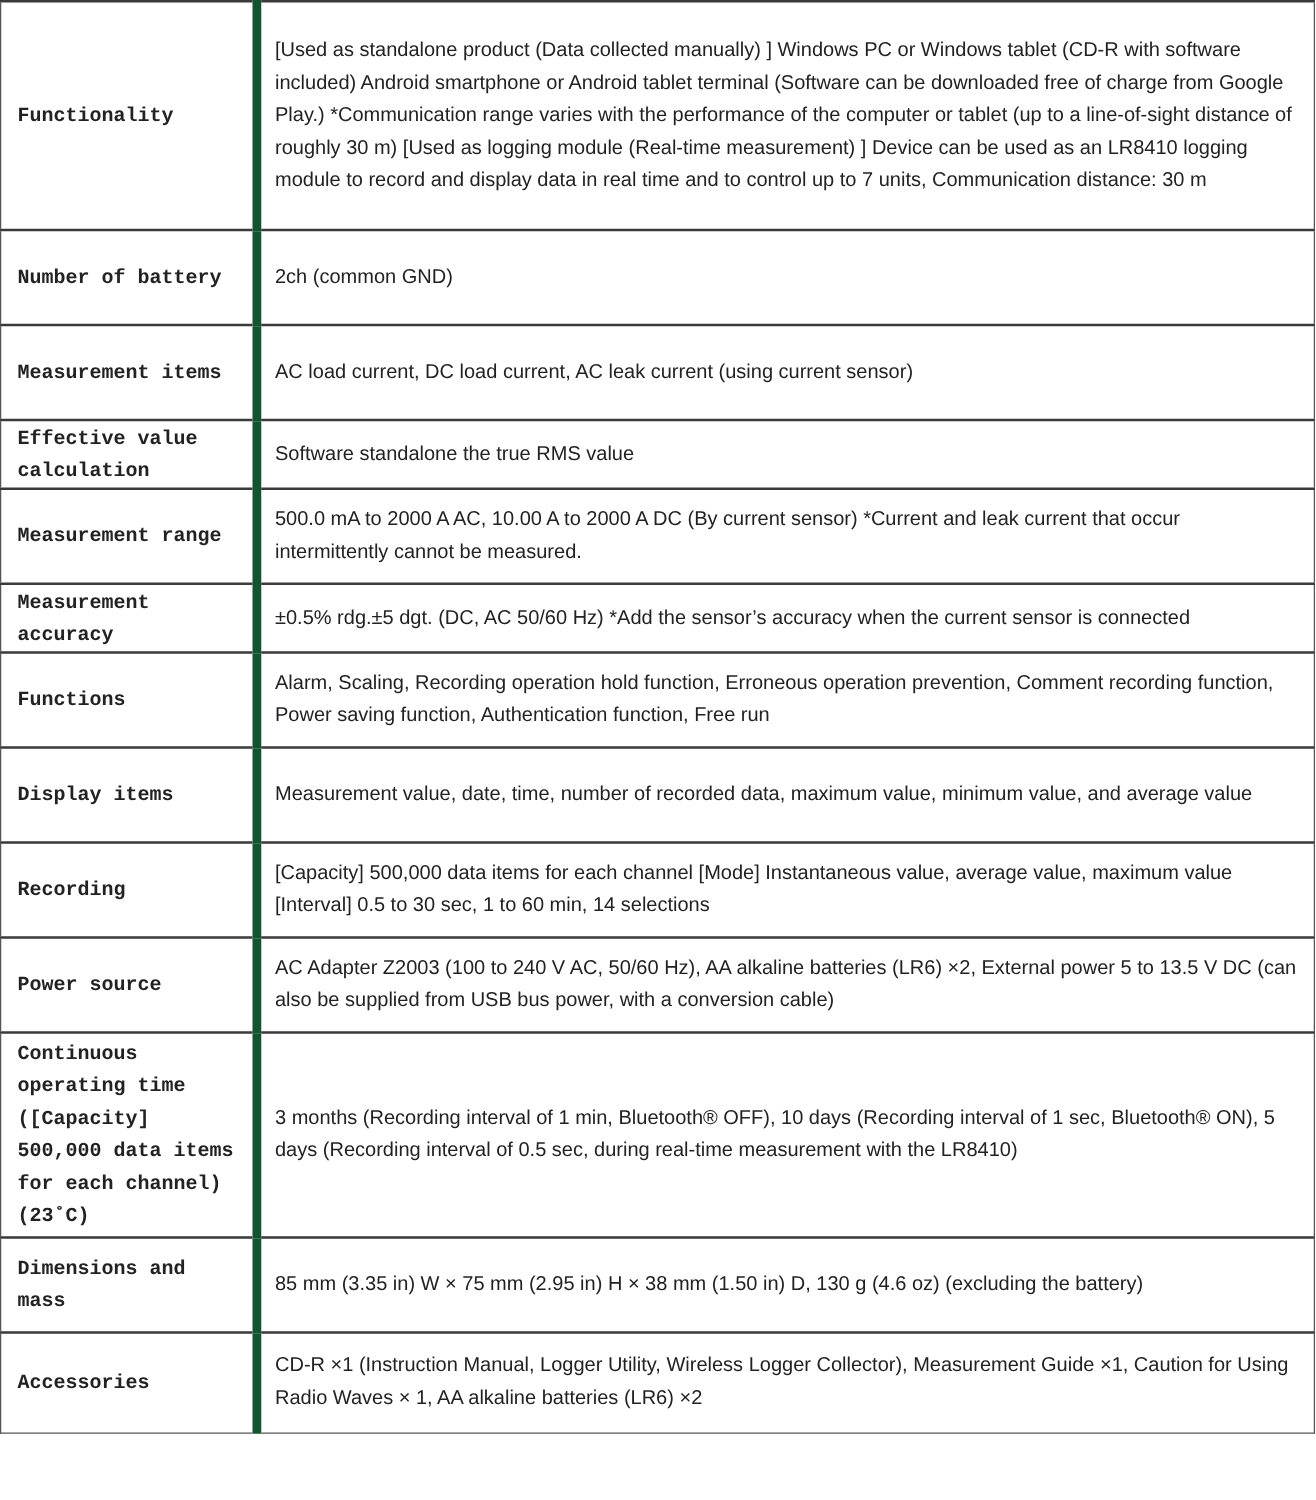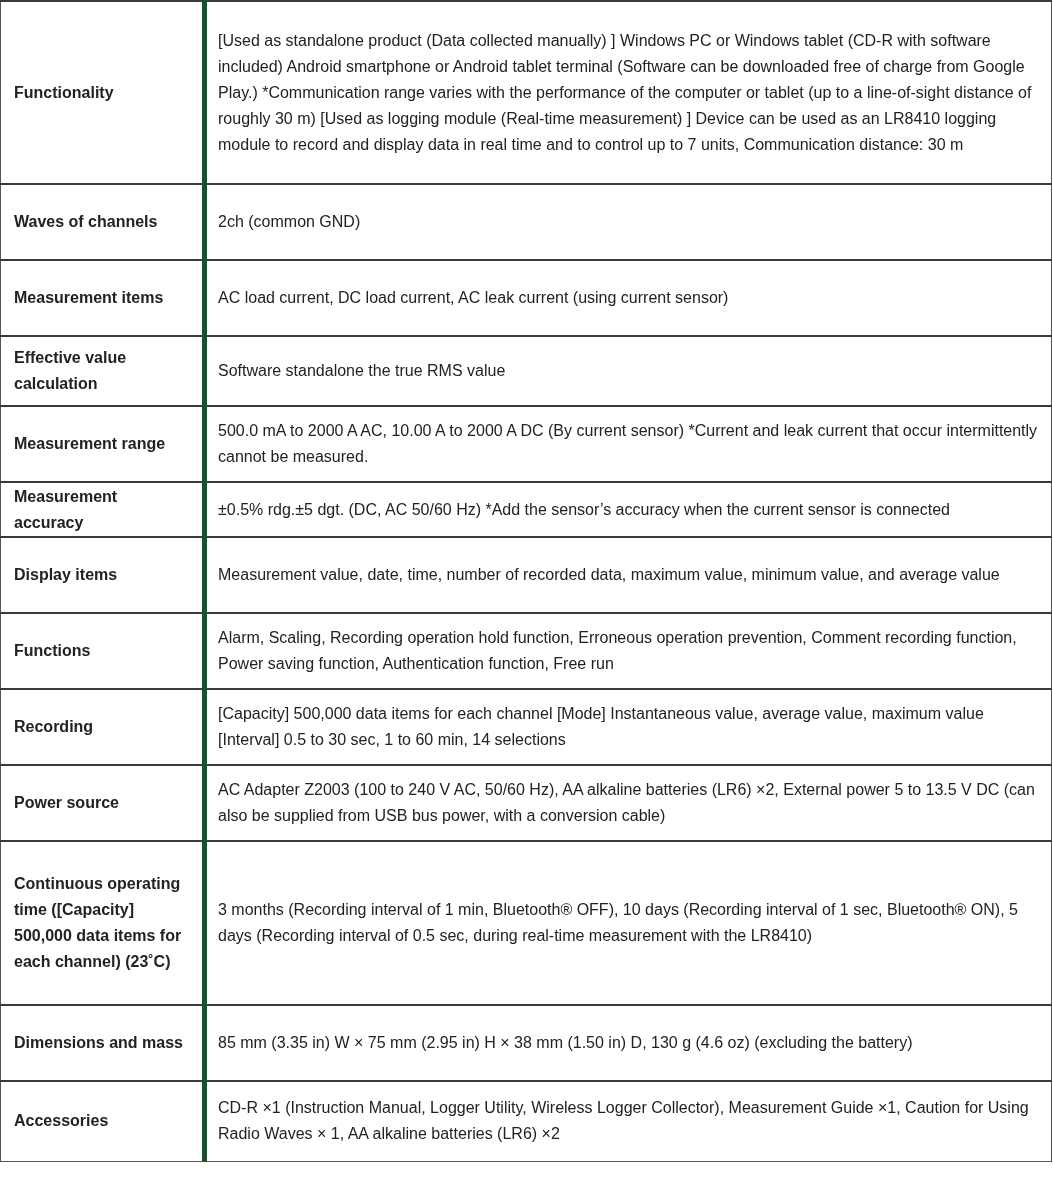--- a/index.html
+++ b/index.html
@@ -16,63 +16,64 @@
   .spec-table td {
     border: 1px solid #555555;
     vertical-align: middle;
     line-height: 26px;
   }
   .spec-table tr { border-top: 2px solid #3a3a3a; }
   .spec-table td.label {
     width: 176px;
     font-weight: bold;
     padding: 0 12px 0 13px;
-    border-right: 5px solid #14532d;
+    border-right: 7px solid #14532d;
+    font-family: Liberation Mono, monospace;
   }
   .spec-table td.value {
     padding: 8px 12px 8px 11px;
     border-radius: 21px;
   }
 </style>
 </head>
 <body>
 
 <table class="spec-table">
   <tbody>
     <tr style="height:183px">
       <td class="label">Functionality</td>
       <td class="value">[Used as standalone product (Data collected manually) ] Windows PC or Windows tablet (CD-R with software included) Android smartphone or Android tablet terminal (Software can be downloaded free of charge from Google Play.) *Communication range varies with the performance of the computer or tablet (up to a line-of-sight distance of roughly 30 m) [Used as logging module (Real-time measurement) ] Device can be used as an LR8410 logging module to record and display data in real time and to control up to 7 units, Communication distance: 30 m</td>
     </tr>
     <tr style="height:76px">
-      <td class="label">Waves of channels</td>
+      <td class="label">Number of battery</td>
       <td class="value">2ch (common GND)</td>
     </tr>
     <tr style="height:76px">
       <td class="label">Measurement items</td>
       <td class="value">AC load current, DC load current, AC leak current (using current sensor)</td>
     </tr>
-    <tr style="height:70px">
+    <tr style="height:55px">
       <td class="label">Effective value calculation</td>
       <td class="value">Software standalone the true RMS value</td>
     </tr>
     <tr style="height:76px">
       <td class="label">Measurement range</td>
       <td class="value">500.0 mA to 2000 A AC, 10.00 A to 2000 A DC (By current sensor) *Current and leak current that occur intermittently cannot be measured.</td>
     </tr>
     <tr style="height:55px">
       <td class="label">Measurement accuracy</td>
       <td class="value">±0.5% rdg.±5 dgt. (DC, AC 50/60 Hz) *Add the sensor’s accuracy when the current sensor is connected</td>
     </tr>
     <tr style="height:76px">
+      <td class="label">Functions</td>
+      <td class="value">Alarm, Scaling, Recording operation hold function, Erroneous operation prevention, Comment recording function, Power saving function, Authentication function, Free run</td>
+    </tr>
+    <tr style="height:76px">
       <td class="label">Display items</td>
       <td class="value">Measurement value, date, time, number of recorded data, maximum value, minimum value, and average value</td>
-    </tr>
-    <tr style="height:76px">
-      <td class="label">Functions</td>
-      <td class="value">Alarm, Scaling, Recording operation hold function, Erroneous operation prevention, Comment recording function, Power saving function, Authentication function, Free run</td>
     </tr>
     <tr style="height:76px">
       <td class="label">Recording</td>
       <td class="value">[Capacity] 500,000 data items for each channel [Mode] Instantaneous value, average value, maximum value [Interval] 0.5 to 30 sec, 1 to 60 min, 14 selections</td>
     </tr>
     <tr style="height:76px">
       <td class="label">Power source</td>
       <td class="value">AC Adapter Z2003 (100 to 240 V AC, 50/60 Hz), AA alkaline batteries (LR6) ×2, External power 5 to 13.5 V DC (can also be supplied from USB bus power, with a conversion cable)</td>
     </tr>
     <tr style="height:164px">

